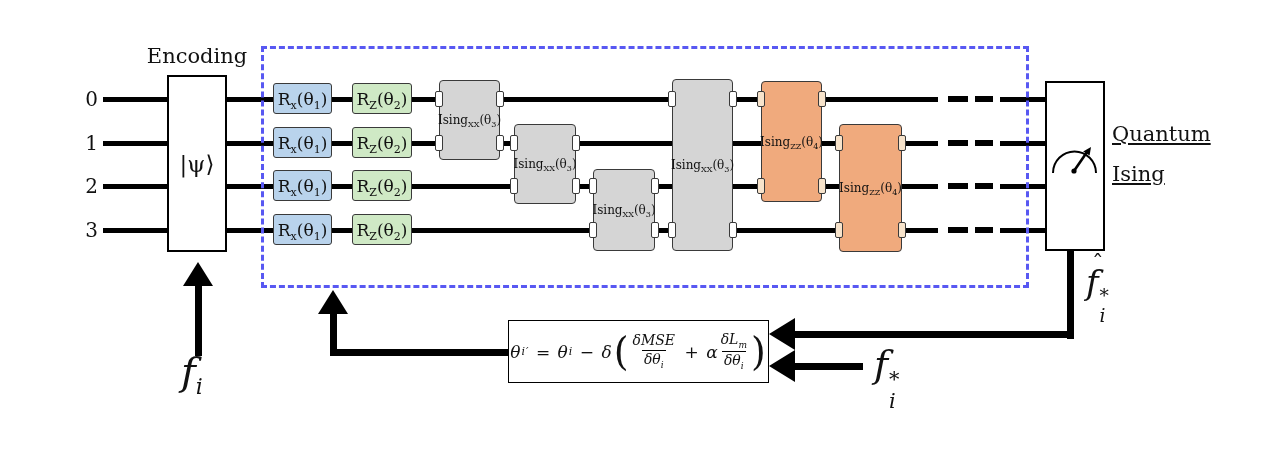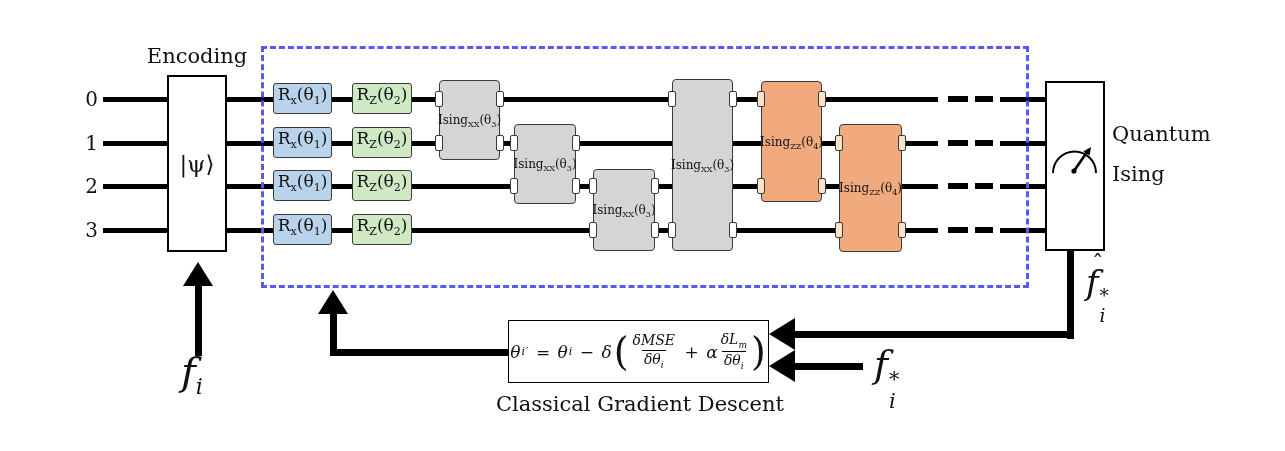--- a/index.html
+++ b/index.html
@@ -8,21 +8,21 @@
     font-family:"DejaVu Serif",serif;color:#111;overflow:hidden;
   }
   
   .wire{position:absolute;height:5px;background:#000;}
   .wdash{position:absolute;height:6px;background:#000;}
   
   .qlabel{position:absolute;width:28px;text-align:right;font-size:20px;line-height:26px;}
   
   .whitebox{position:absolute;background:#fff;border:2px solid #000;box-sizing:border-box;z-index:4;}
   .gate{position:absolute;box-sizing:border-box;border:1.5px solid #3a3a3a;border-radius:3px;
-        display:flex;align-items:flex-start;justify-content:center;z-index:5;font-size:17px;}
+        display:flex;align-items:center;justify-content:center;z-index:5;font-size:17px;}
   .gate sub{font-size:11px;line-height:0;}
   .rx{background:#b9d3ec;}
   .rz{background:#cfe9c5;}
   .ising{position:absolute;box-sizing:border-box;border:1.5px solid #3a3a3a;border-radius:4px;
          display:flex;align-items:center;justify-content:center;z-index:5;font-size:12px;white-space:nowrap;}
   .ising sub{font-size:8px;line-height:0;}
   .xx{background:#d5d5d5;}
   .zz{background:#f0aa7d;}
   .tab{position:absolute;width:8px;height:16px;background:#fff;border:1.5px solid #3a3a3a;
        border-radius:2px;box-sizing:border-box;z-index:6;}
@@ -49,21 +49,21 @@
   .formula{display:flex;align-items:center;font-style:italic;font-size:17px;gap:1px;}
   .formula sub{font-size:11px;}
   .formula sup{font-size:11px;}
   .frac{display:inline-flex;flex-direction:column;align-items:center;font-size:14px;
         line-height:1.25;margin:0 2px;}
   .frac .den{border-top:1.3px solid #000;padding:0 2px;}
   .frac sub{font-size:9px;}
   .bigparen{font-size:38px;font-style:normal;font-weight:400;line-height:0.8;
             transform:scaleY(1.05);margin:0 1px;}
   .caption{position:absolute;text-align:center;font-size:21px;}
-  .readout-text{position:absolute;font-size:21px;line-height:39.5px;}
+  .readout-text{position:absolute;font-size:21px;line-height:39.5px;text-decoration:underline;}
 </style>
 </head>
 <body>
 
 <div id="canvas">
 
   <div class="qlabel" style="left:70px;top:86px;">0</div>
   <div class="qlabel" style="left:70px;top:130px;">1</div>
   <div class="qlabel" style="left:70px;top:173px;">2</div>
   <div class="qlabel" style="left:70px;top:217px;">3</div>
@@ -217,21 +217,20 @@
         <span>+</span>
         <span>&nbsp;</span>
       <span>α</span>
       <span class="frac">
         <span class="num"><span>δL</span><sub>m</sub></span>
         <span class="den"><span>δθ</span><sub>i</sub></span>
       </span>
       <span class="bigparen">)</span>
     </div>
   </div>
-  <div class="caption" style="left:490px;top:392px;width:300px;">Classical Gradient Descent</div>
 
   <div class="tline" style="left:1067px;top:249px;width:7px;height:90px;"></div>
   <div class="tline" style="left:793px;top:331px;width:281px;height:7px;"></div>
   <div class="ah-left" style="left:769px;top:318px;"></div>
   <div class="mlabel" style="left:1086px;top:262px;font-size:34px;">
     <span class="fwrap"><span class="hat">ˆ</span><span>f</span><span class="supsub">
           <span>*</span>
           <span>i</span>
         </span></span>
   </div>

